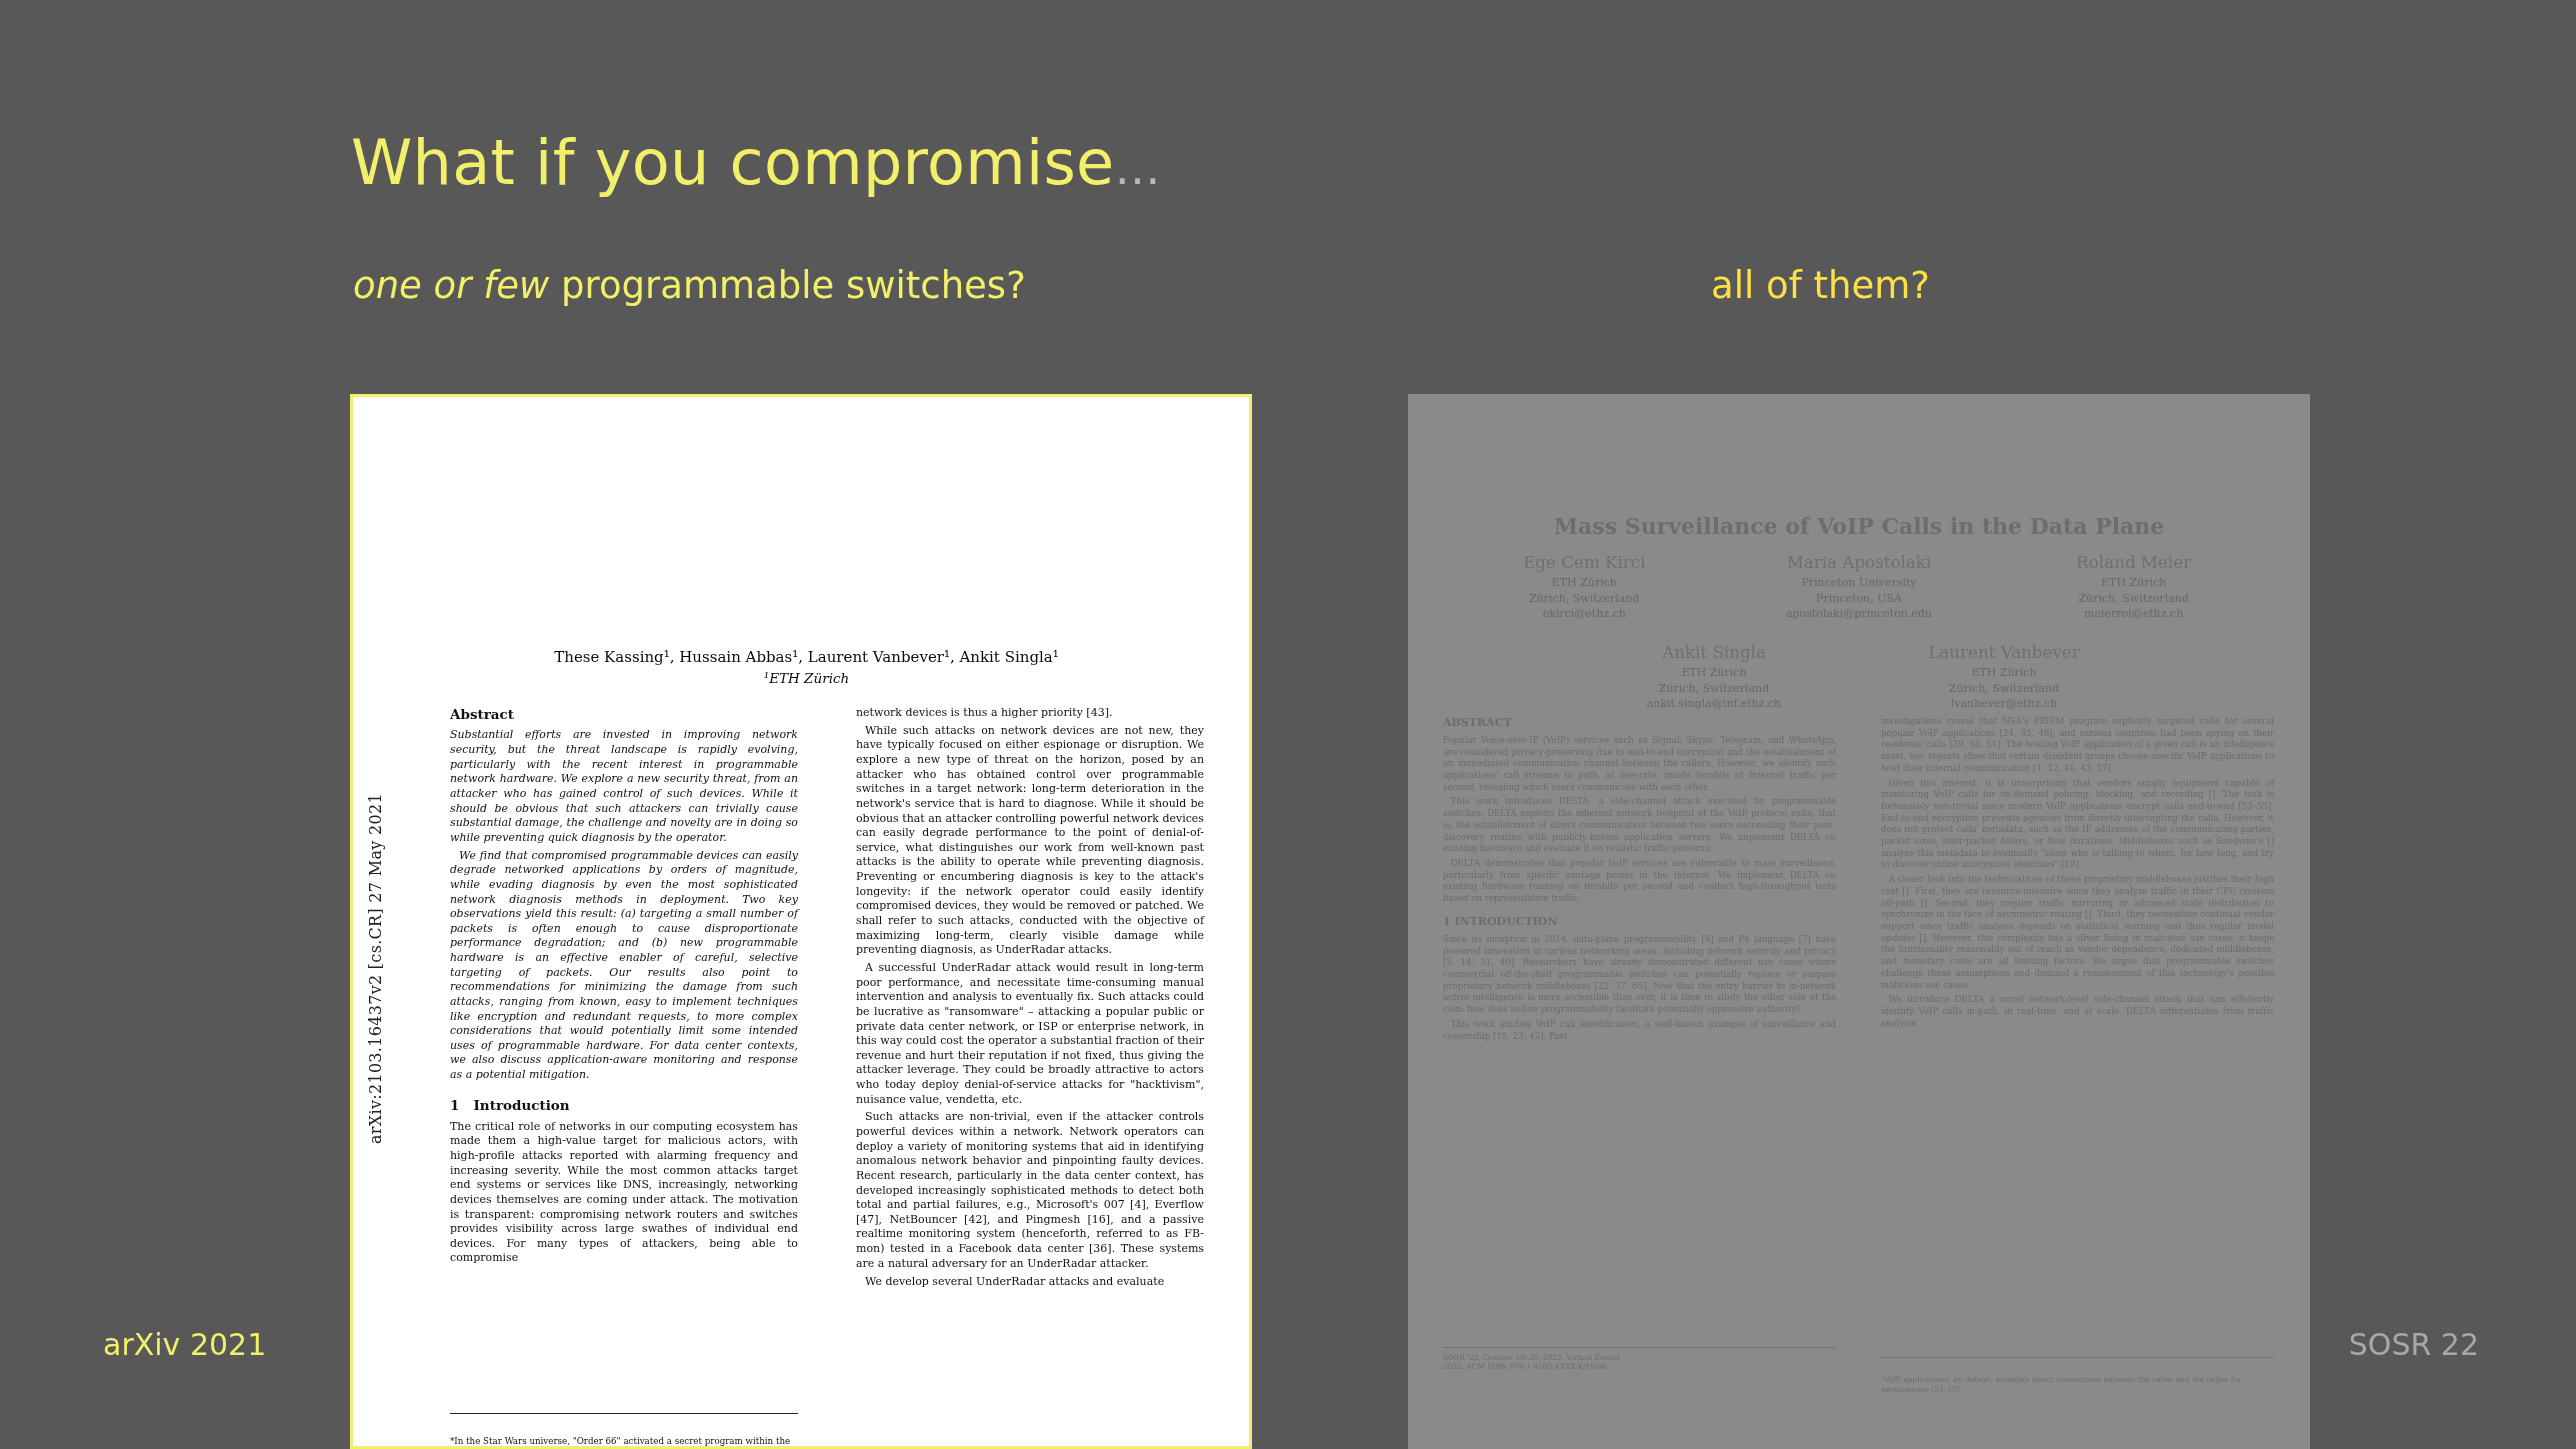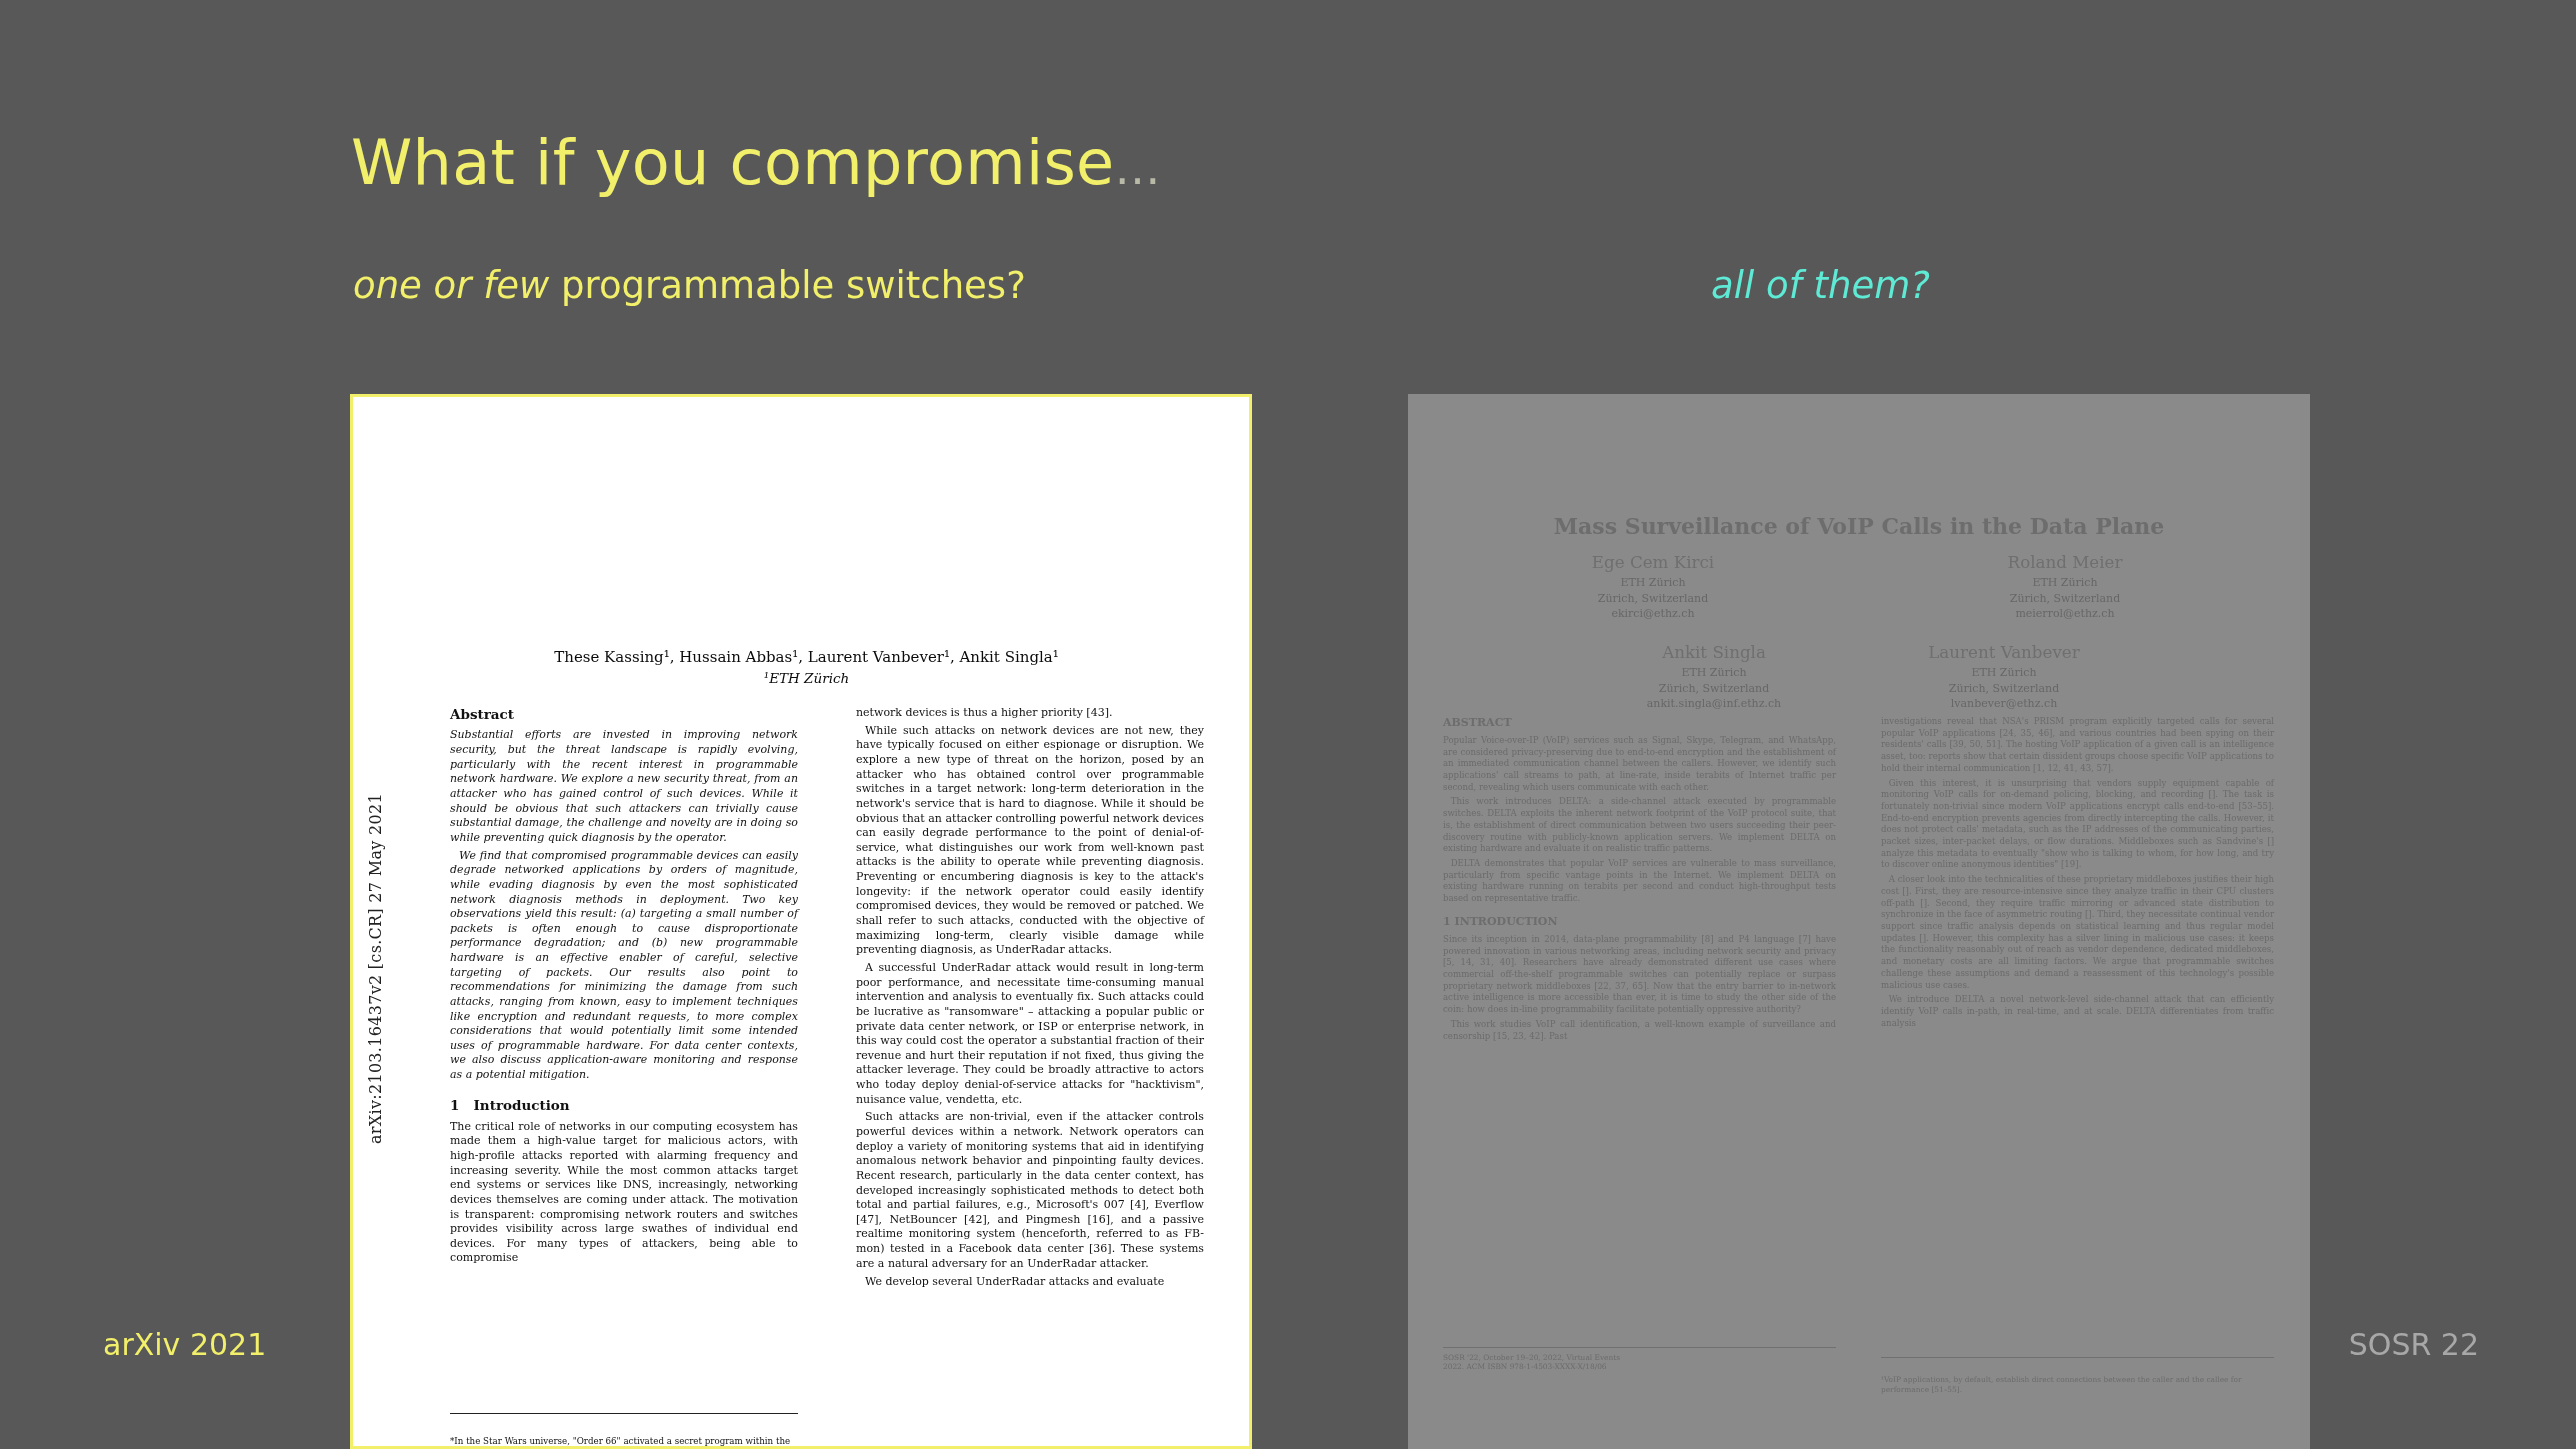--- a/index.html
+++ b/index.html
@@ -52,22 +52,21 @@
   }
   .subtitle-left .plain {
     font-style: normal;
   }
 
   .subtitle-right {
     position: absolute;
     left: 1711px;
     top: 264px;
     font-size: 37px;
-    color: #5eead4;
-    font-style: italic;
+    color: #fde047;
     white-space: nowrap;
   }
 
   .footer-left {
     position: absolute;
     left: 103px;
     top: 1327px;
     font-size: 30px;
     color: #f2ef6a;
     white-space: nowrap;
@@ -336,20 +335,26 @@
     <div class="pr-title">Mass Surveillance of VoIP Calls in the Data Plane</div>
 
     <div class="pr-auth-row r1">
       <div class="pr-auth">
         <div class="nm">Ege Cem Kirci</div>
         <div class="ln" style="white-space:pre-line">ETH Zürich
 Zürich, Switzerland
 ekirci@ethz.ch</div>
       </div>
       <div class="pr-auth">
+        <div class="nm">Maria Apostolaki</div>
+        <div class="ln" style="white-space:pre-line">Princeton University
+Princeton, USA
+apostolaki@princeton.edu</div>
+      </div>
+      <div class="pr-auth">
         <div class="nm">Roland Meier</div>
         <div class="ln" style="white-space:pre-line">ETH Zürich
 Zürich, Switzerland
 meierrol@ethz.ch</div>
       </div>
     </div>
 
     <div class="pr-auth-row r2">
       <div class="pr-auth">
         <div class="nm">Ankit Singla</div>

